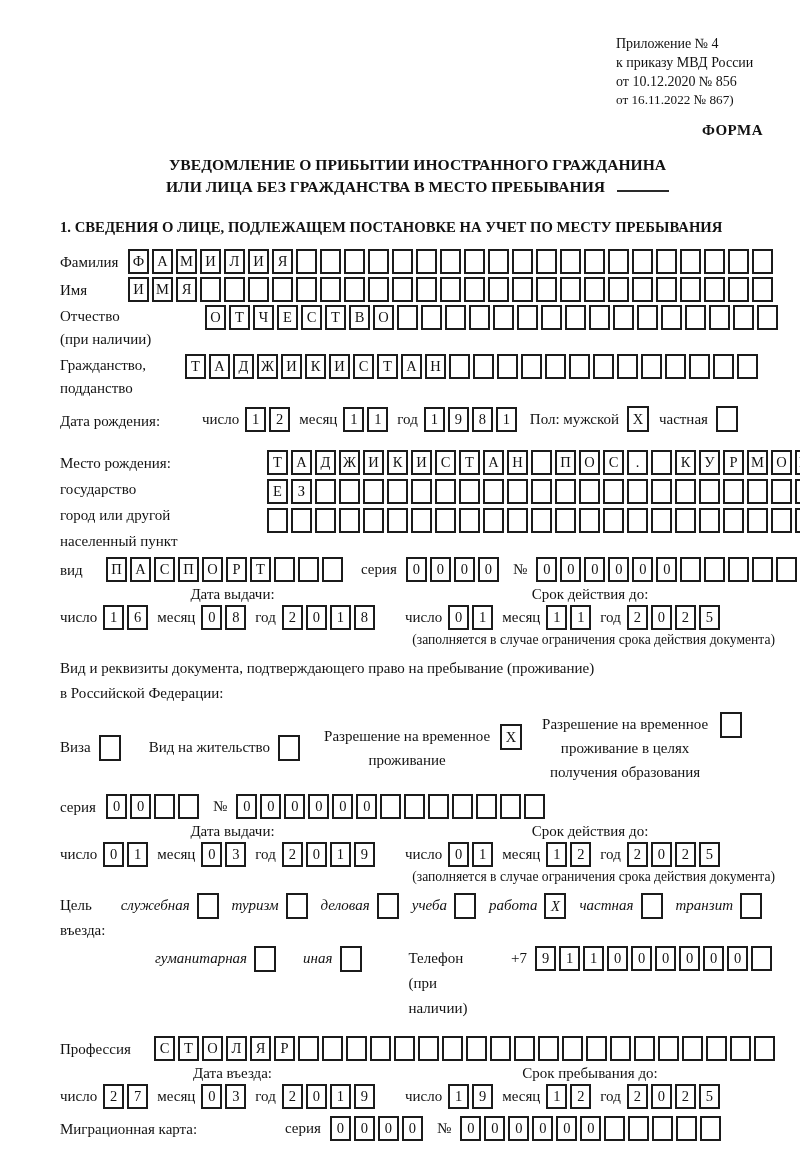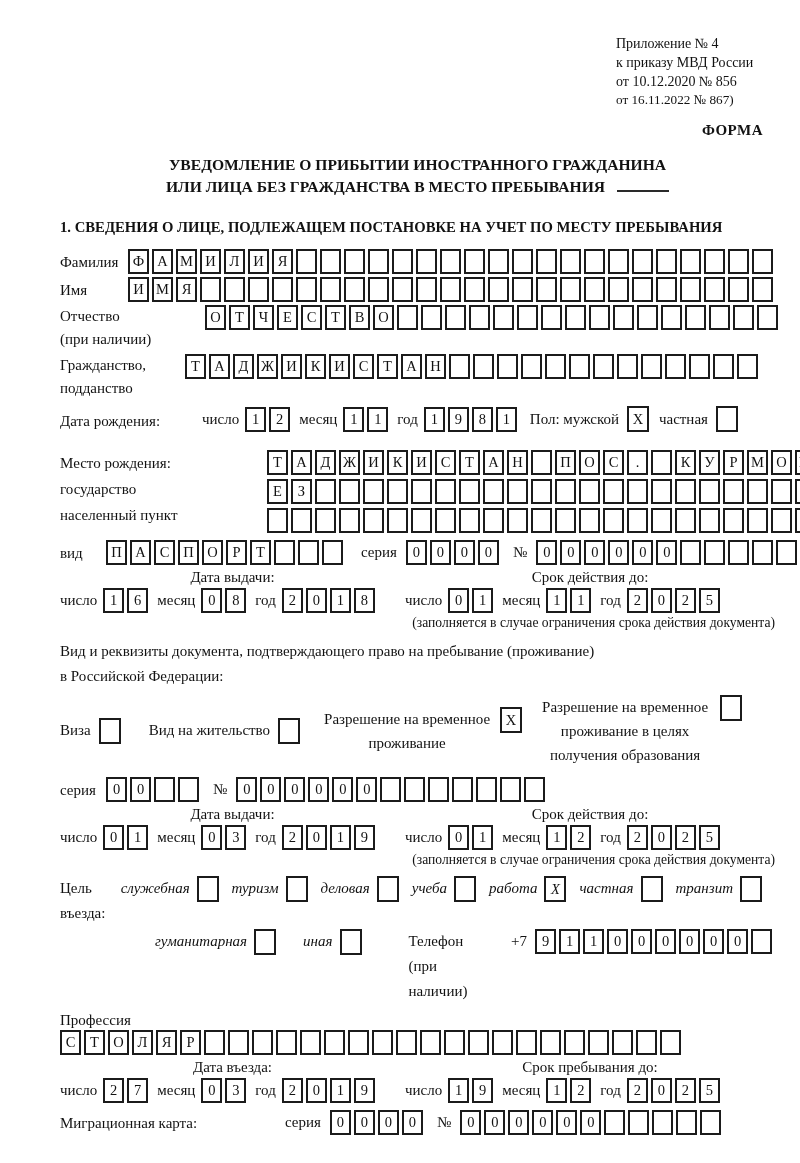--- a/index.html
+++ b/index.html
@@ -245,20 +245,21 @@
     <span class="sexlbl">Пол: мужской</span>
     <span class="cb">X</span>
     <span class="sexlbl">частная</span>
     <span class="cb"></span>
   </div>
 
   <div class="frow">
     <span class="lblcol w147">
       <span class="l">Место рождения:</span>
       <span class="l">государство</span>
+      <span class="l">город или другой</span>
       <span class="l">населенный пункт</span>
     </span>
     <span class="cellstack" style="margin-left:60px;">
       <span class="cells">
           <span class="cell">Т</span>
           <span class="cell">А</span>
           <span class="cell">Д</span>
           <span class="cell">Ж</span>
           <span class="cell">И</span>
           <span class="cell">К</span>
@@ -574,21 +575,21 @@
         <span class="cell">0</span>
         <span class="cell">0</span>
         <span class="cell">0</span>
         <span class="cell">0</span>
         <span class="cell">0</span>
         <span class="cell">0</span>
         <span class="cell"></span>
       </span>
   </div>
 
-  <div class="frow" style="margin-top:3px;flex-direction:column;">
+  <div class="frow" style="margin-top:15px;">
     <span class="flabel w94">Профессия</span>
     <span class="cells">
         <span class="cell">С</span>
         <span class="cell">Т</span>
         <span class="cell">О</span>
         <span class="cell">Л</span>
         <span class="cell">Я</span>
         <span class="cell">Р</span>
         <span class="cell"></span>
         <span class="cell"></span>

